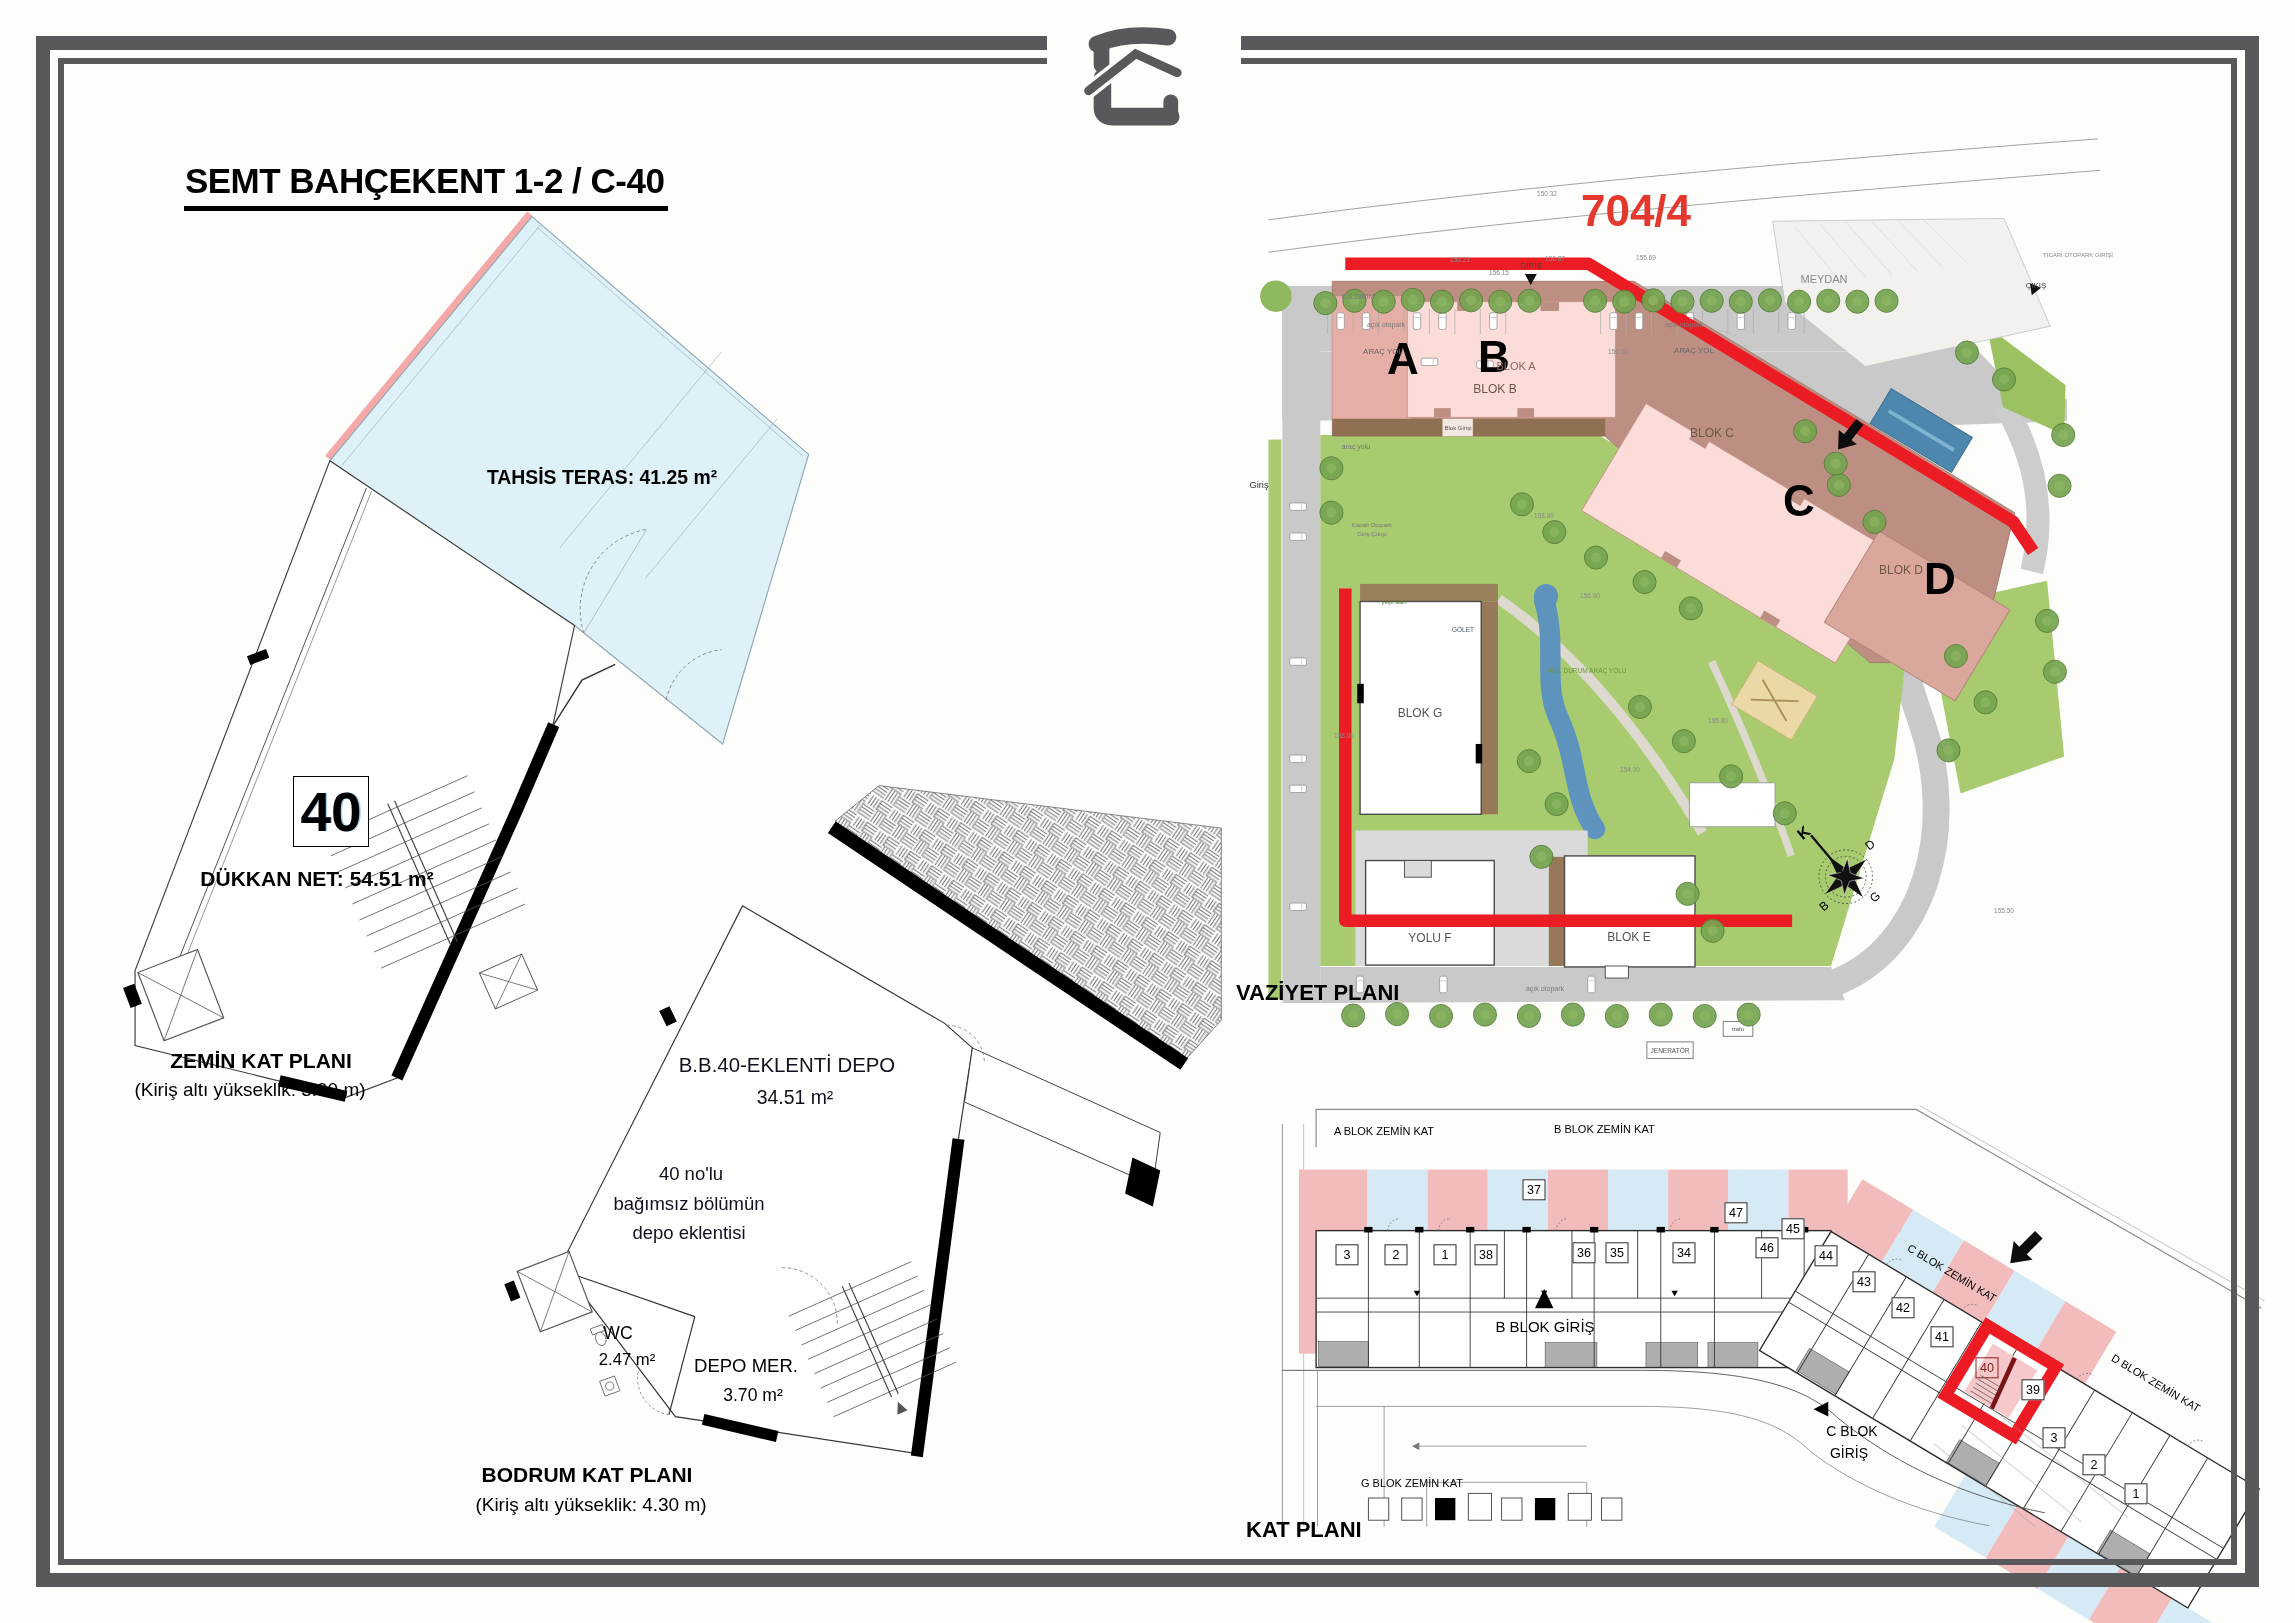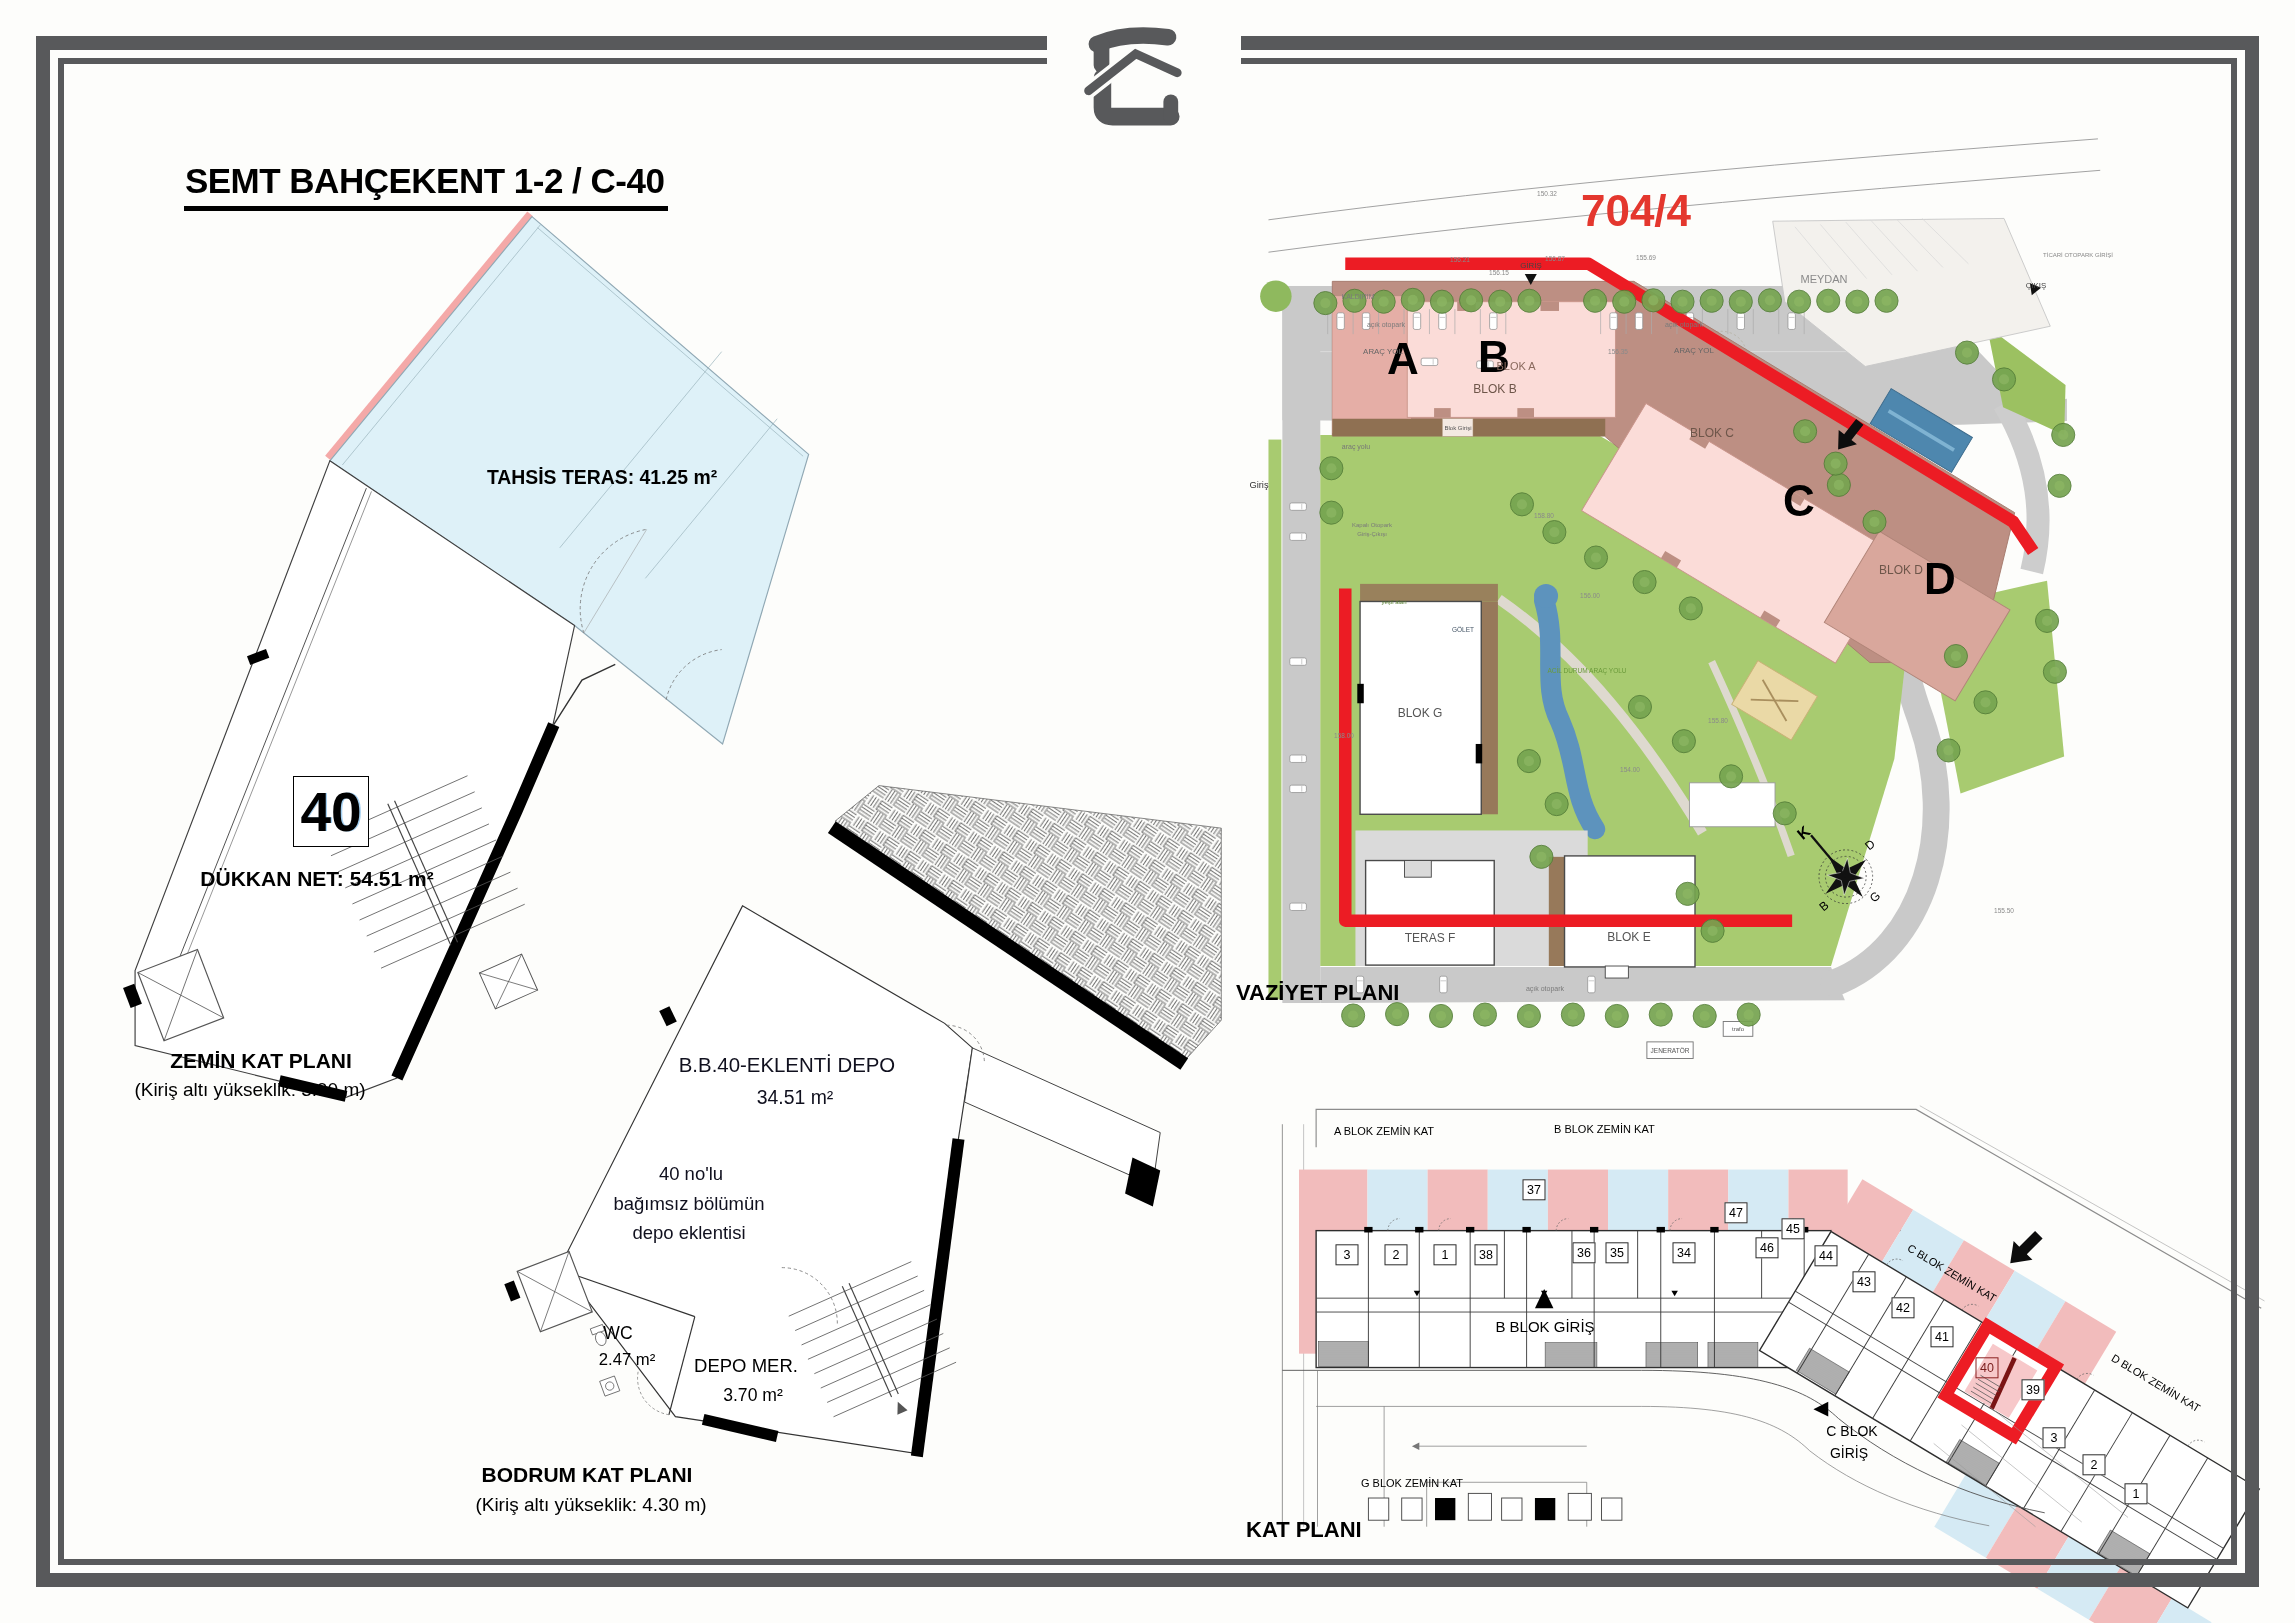--- a/index.html
+++ b/index.html
@@ -560,21 +560,21 @@
 <div class="lbl c b" style="left:1636px;top:211px;font-size:44px;color:#e4372e;">704/4</div>
 <div class="lbl c b" style="left:1403px;top:359px;font-size:44px;">A</div>
 <div class="lbl c b" style="left:1494px;top:357px;font-size:44px;">B</div>
 <div class="lbl c b" style="left:1799px;top:501px;font-size:44px;">C</div>
 <div class="lbl c b" style="left:1940px;top:579px;font-size:44px;">D</div>
 <div class="lbl c" style="left:1516px;top:366px;font-size:11px;color:#8a6a5e;">BLOK A</div>
 <div class="lbl c" style="left:1495px;top:389px;font-size:12px;color:#6e564a;">BLOK B</div>
 <div class="lbl c" style="left:1712px;top:433px;font-size:12px;color:#6e564a;">BLOK C</div>
 <div class="lbl c" style="left:1901px;top:570px;font-size:12px;color:#6e564a;">BLOK D</div>
 <div class="lbl c" style="left:1420px;top:713px;font-size:12px;color:#555;">BLOK G</div>
-<div class="lbl c" style="left:1430px;top:938px;font-size:12px;color:#555;">TERAS F</div>
+<div class="lbl c" style="left:1430px;top:938px;font-size:12px;color:#555;">YOLU F</div>
 <div class="lbl c" style="left:1629px;top:937px;font-size:12px;color:#555;text-align:right;">BLOK E</div>
 <div class="lbl c" style="left:1824px;top:279px;font-size:11px;color:#8a8a8a;">MEYDAN</div>
 <div class="lbl c tiny" style="left:1358px;top:296px;">KALDIRIM</div>
 <div class="lbl c tiny" style="left:1386px;top:324px;">açık otopark</div>
 <div class="lbl c tiny" style="left:1684px;top:324px;">açık otopark</div>
 <div class="lbl c tiny" style="left:1545px;top:988px;">açık otopark</div>
 <div class="lbl c" style="left:1383px;top:351px;font-size:7.9px;color:#666;">ARAÇ YOL</div>
 <div class="lbl c" style="left:1694px;top:350px;font-size:7.9px;color:#666;">ARAÇ YOL</div>
 <div class="lbl c" style="left:1356px;top:446px;font-size:7px;color:#777;">araç yolu</div>
 <div class="lbl c" style="left:1531px;top:265px;font-size:7.9px;color:#444;">GİRİŞ</div>

